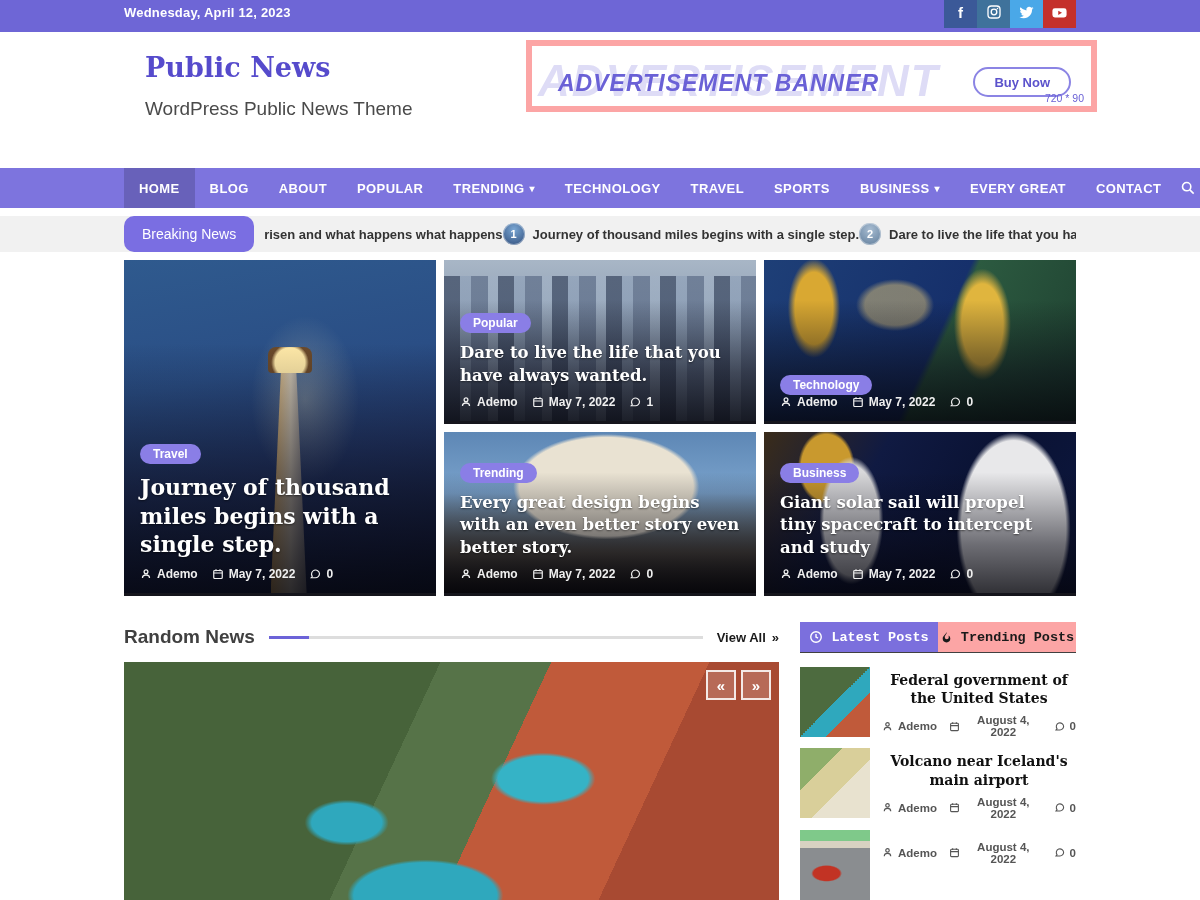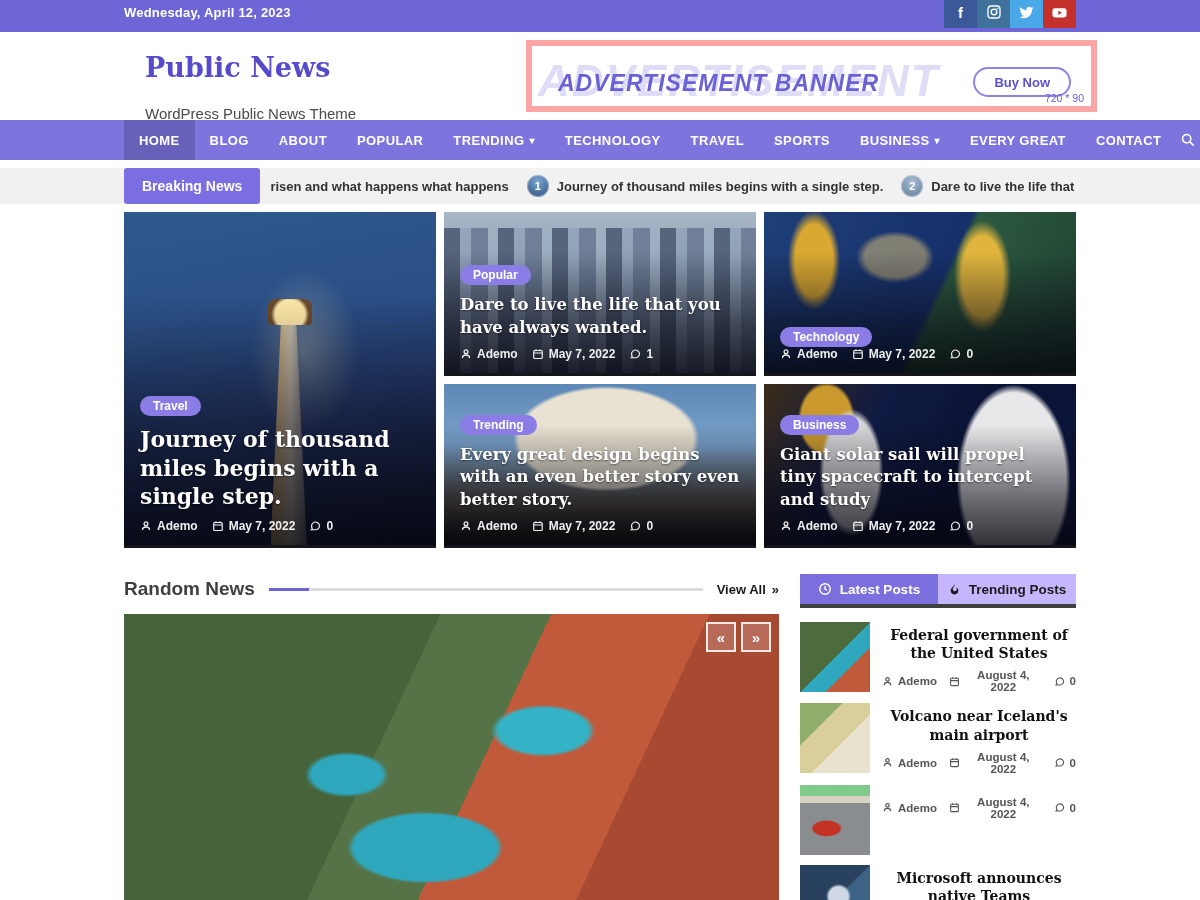--- a/index.html
+++ b/index.html
@@ -13,53 +13,53 @@
   .date { color:#fff; font-size:13px; font-weight:bold; letter-spacing:.2px; }
   .socials { display:flex; height:32px; }
   .social { width:33px; height:32px; display:flex; align-items:center; justify-content:center;
     color:#fff; cursor:pointer; }
   .social.fb { background:#3b5998; font-weight:bold; font-size:15px; }
   .social.ig { background:#3f729b; }
   .social.tw { background:#4aa8e8; }
   .social.yt { background:#c4302b; }
 
   
-  .header { background:#fff; height:88px;padding-left:42px; }
+  .header { background:#fff; height:98px;padding-left:42px; }
   .header-inner { display:flex; justify-content:space-between; height:98px; }
   .branding { padding-top:20px; }
   .logo { font-family:"DejaVu Serif","Liberation Serif",serif; font-weight:bold;
     font-size:27px; color:#564bcc; cursor:pointer; }
-  .tagline { font-size:15px; color:#4a4a4a; margin-top:22px; }
+  .tagline { font-size:19px; color:#4a4a4a; margin-top:15px; }
   .ad { width:571px; height:72px; margin-top:8px; border:6px solid #fca5a5; position:relative;
     background:#fff; overflow:hidden; cursor:pointer; }
   .ad-watermark { position:absolute; left:6px; top:10px; font-size:44px; font-weight:900;
     font-style:italic; letter-spacing:2px; color:#dedcf6; white-space:nowrap; }
   .ad-headline { position:absolute; left:26px; top:24px; font-size:23px; font-weight:900;
     font-style:italic; letter-spacing:1px; color:#6a61d6; }
   .buy-now { position:absolute; right:20px; top:21px; height:30px; padding:0 19px;
     border:2px solid #8b84e4; border-radius:16px; background:#fff; color:#5b52cc;
     font-size:13px; font-weight:bold; font-family:"Liberation Sans",sans-serif; cursor:pointer; }
   .ad-size { position:absolute; right:7px; bottom:2px; font-size:10.5px; color:#6a61d6; }
 
   
   .nav { background:#7d74de; height:40px; }
-  .nav-inner { display:flex; align-items:stretch; height:40px; }
+  .nav-inner { display:flex; align-items:stretch; height:40px;margin-top:38px; }
   .nav-item { display:flex; align-items:center; padding:0 15px; color:#fff; font-size:13px;
     font-weight:bold; letter-spacing:.4px; cursor:pointer; white-space:nowrap; }
   .nav-item.active { background:rgba(0,0,0,.16); }
   .chev { font-size:10px; margin-left:5px; }
   .nav-search { margin-left:auto; display:flex; align-items:center; padding:0 4px; cursor:pointer; }
 
   
   .ticker-strip { background:#f1f1f1; margin-top:8px; }
   .ticker { display:flex; align-items:center; height:36px; overflow:hidden; }
-  .ticker-label { background:#7a6ee2; color:#fff; font-size:14px; font-weight:bold;
-    height:36px; display:flex; align-items:center; padding:0 18px; border-radius:3px;
+  .ticker-label { background:#7a6ee2; color:#fff; font-size:14px; font-weight:normal;
+    height:36px; display:flex; align-items:center; padding:0 18px; border-radius:10px;
     flex:0 0 auto; cursor:pointer; }
-  .ticker-items { display:flex; align-items:center; gap:18px; margin-left:10px;
+  .ticker-items { display:flex; align-items:center; gap:0; margin-left:10px;
     white-space:nowrap; overflow:hidden; }
   .ticker-item { display:flex; align-items:center; gap:8px; font-size:13px; font-weight:600;
     color:#333; cursor:pointer; }
   .tnum { width:22px; height:22px; border-radius:50%; color:#fff; font-size:11px; font-weight:bold;
     display:flex; align-items:center; justify-content:center; flex:0 0 auto;
     box-shadow:inset 0 0 0 1px rgba(255,255,255,.4); }
   .t1 { background:radial-gradient(circle at 50% 30%, #7aa7d4, #2d4a78); }
   .t2 { background:radial-gradient(circle at 50% 30%, #a8bdd2, #5e7b99); }
 
   
@@ -125,23 +125,23 @@
     color:#1a1a1a; text-decoration:none; cursor:pointer; }
   .random-image { position:relative; height:292px; margin-top:10px; overflow:hidden; }
   .carousel-nav { position:absolute; top:8px; right:8px; display:flex; gap:5px; z-index:3; }
   .arrow { width:30px; height:30px; border:2px solid rgba(255,255,255,.85);
     background:rgba(255,255,255,.18); color:#fff; font-size:15px; font-weight:bold;
     display:flex; align-items:center; justify-content:center; cursor:pointer;
     font-family:"Liberation Sans",sans-serif; }
 
   
   .sidebar { width:276px; }
-  .tabs { display:flex; border-bottom:4px solid #404040; }
+  .tabs { display:flex; border-bottom:1px solid #404040;font-family:Liberation Mono, monospace; }
   .tab { flex:1; height:30px; display:flex; align-items:center; justify-content:center; gap:8px;
-    font-size:13.5px; font-weight:bold; cursor:pointer; background:#c4b5fd; color:#1a1a1a; }
+    font-size:13.5px; font-weight:bold; cursor:pointer; background:#fca5a5; color:#1a1a1a; }
   .tab.active { background:#7b6fdd; color:#fff; }
   .side-posts { margin-top:14px; }
   .side-post { display:flex; gap:12px; margin-bottom:10px; cursor:pointer;text-align:center; }
   .thumb { width:70px; height:70px; flex:0 0 auto; }
   .th-resort { background:linear-gradient(135deg,#4d6b3f 0 50%, #2fa8bd 50% 68%, #c05a3a 68% 100%); }
   .th-map { background:linear-gradient(135deg,#8fae6a 0 30%, #d9cf9a 30% 58%, #e8e2cf 58% 100%); }
   .th-car { background:radial-gradient(22px 12px at 38% 62%, #c23324 0 60%, rgba(194,51,36,0) 70%),
     linear-gradient(180deg,#7fc98a 0 16%, #d8d2c2 16% 26%, #8a8d90 26% 100%); }
   .th-tech { background:radial-gradient(24px 24px at 55% 45%, #cfd8e4 0 40%, rgba(207,216,228,0) 52%),
     linear-gradient(135deg,#27415e 0 50%, #3c6285 50% 100%); }

